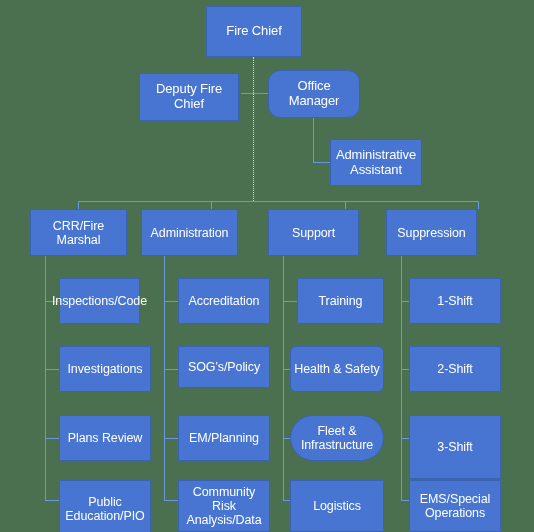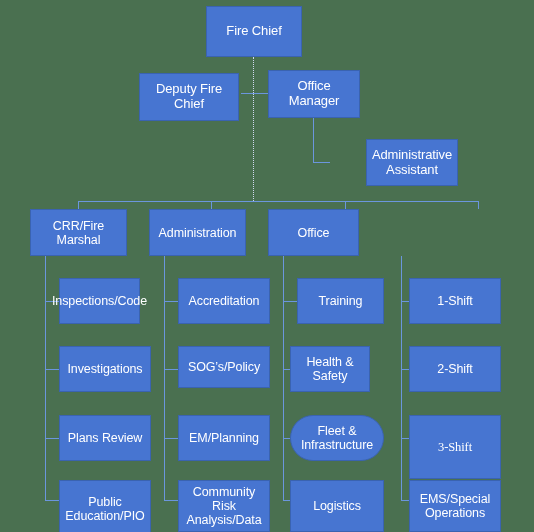--- a/index.html
+++ b/index.html
@@ -92,41 +92,42 @@
   <div class="conn v" style="left:401px; top:256px; height:245px;"></div>
   <div class="conn h" style="left:401px; top:301px; width:14px;"></div>
   <div class="conn h" style="left:401px; top:369px; width:14px;"></div>
   <div class="conn h" style="left:401px; top:438px; width:14px;"></div>
   <div class="conn h" style="left:401px; top:500px; width:14px;"></div>
 
   <div class="node lvl1" style="left:206px; top:6px; width:96px; height:51px;">Fire Chief</div>
 
   <div class="node lvl2" style="left:139px; top:73px; width:100px; height:48px;">Deputy Fire Chief</div>
 
-  <div class="node lvl2" style="left:268px; top:70px; width:92px; height:48px;">Office Manager</div>
+  <div class="node lvl2" style="left:268px; top:70px; width:92px; height:48px;border-radius:12px;">Office Manager</div>
 
-  <div class="node lvl2" style="left:330px; top:139px; width:92px; height:47px;margin-left:36px;">Administrative Assistant</div>
+  <div class="node lvl2" style="left:330px; top:139px; width:92px; height:47px;">Administrative Assistant</div>
 
   <div class="node lvl3" style="left:30px; top:209px; width:97px; height:47px;">CRR/Fire Marshal</div>
-  <div class="node lvl3" style="left:149px; top:209px; width:97px; height:47px;">Administration</div>
-  <div class="node lvl3" style="left:268px; top:209px; width:91px; height:47px;">Office</div>
+  <div class="node lvl3" style="left:141px; top:209px; width:97px; height:47px;">Administration</div>
+  <div class="node lvl3" style="left:268px; top:209px; width:91px; height:47px;">Support</div>
+  <div class="node lvl3" style="left:386px; top:209px; width:91px; height:47px;">Suppression</div>
 
   <div class="node leaf" style="left:59px; top:278px; width:81px; height:46px;">Inspections/Code</div>
   <div class="node leaf" style="left:59px; top:346px; width:92px; height:46px;">Investigations</div>
   <div class="node leaf" style="left:59px; top:415px; width:92px; height:46px;">Plans Review</div>
   <div class="node leaf" style="left:59px; top:480px; width:92px; height:58px;">Public Education/PIO</div>
 
   <div class="node leaf" style="left:178px; top:278px; width:92px; height:46px;">Accreditation</div>
   <div class="node leaf" style="left:178px; top:346px; width:92px; height:42px;">SOG’s/Policy</div>
   <div class="node leaf" style="left:178px; top:415px; width:92px; height:46px;">EM/Planning</div>
   <div class="node leaf" style="left:178px; top:480px; width:92px; height:52px;">Community Risk Analysis/Data</div>
 
   <div class="node leaf" style="left:297px; top:278px; width:87px; height:46px;text-align:right;">Training</div>
-  <div class="node leaf" style="left:290px; top:346px; width:80px; height:46px;">Health &amp; Safety</div>
+  <div class="node leaf" style="left:290px; top:346px; width:94px; height:46px;border-radius:6px;">Health &amp; Safety</div>
   <div class="node leaf" style="left:290px; top:415px; width:94px; height:46px;border-radius:23px;">Fleet &amp; Infrastructure</div>
   <div class="node leaf" style="left:290px; top:480px; width:94px; height:52px;">Logistics</div>
 
   <div class="node leaf" style="left:409px; top:278px; width:92px; height:46px;">1-Shift</div>
   <div class="node leaf" style="left:409px; top:346px; width:92px; height:46px;">2-Shift</div>
-  <div class="node leaf" style="left:409px; top:415px; width:92px; height:64px;font-family:Liberation Serif, serif;">3-Shift</div>
+  <div class="node leaf" style="left:409px; top:415px; width:92px; height:64px;">3-Shift</div>
   <div class="node leaf" style="left:409px; top:480px; width:92px; height:52px;">EMS/Special Operations</div>
 
 </div>
 
 </body></html>

